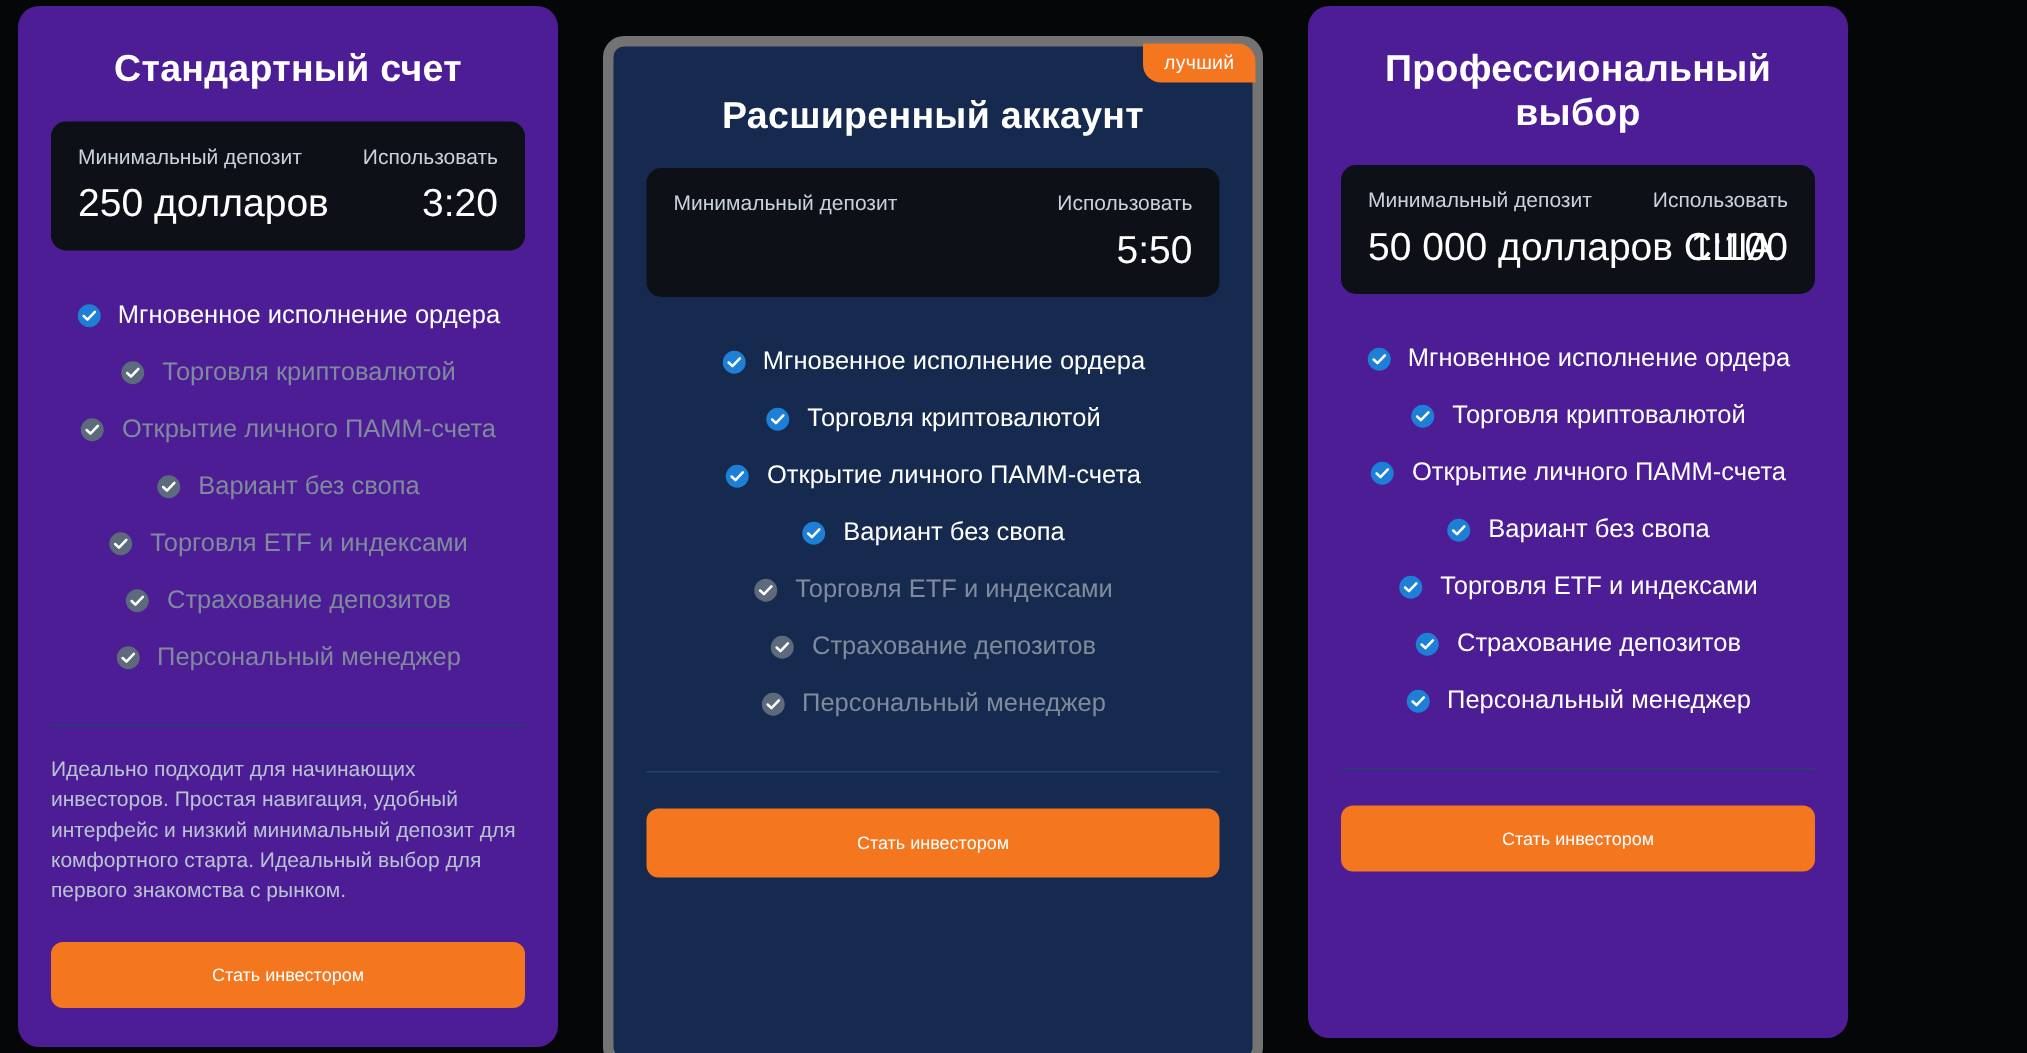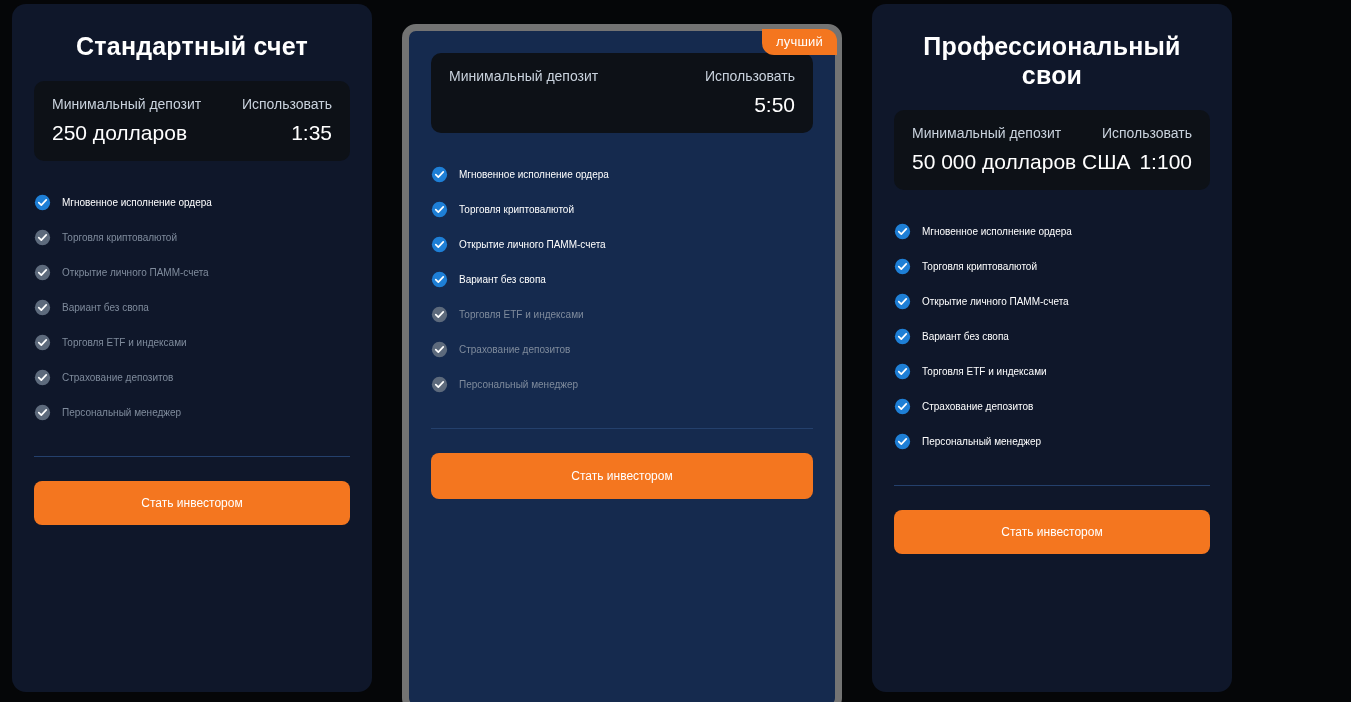--- a/index.html
+++ b/index.html
@@ -14,21 +14,21 @@
     display: flex;
     gap: 30px;
     padding: 4px 12px;
     width: 1351px;
     height: 702px;
     align-items: flex-start;
   }
   .card {
     position: relative;
     width: 360px;
-    background: #0f172a;
+    background: #4c1d95;
     border-radius: 14px;
     padding: 22px 22px 26px 22px;
     min-height: 688px;
     display: flex;
     flex-direction: column;
   }
   .card.featured {
     width: 440px;
     border: 7px solid #737373;
     background: #152a4e;
@@ -68,31 +68,32 @@
   .depo-left { max-width: 62%; }
   .depo-right { text-align: right; }
   .depo-label {
     color: #c9d2dd;
     font-size: 14px;
     line-height: 1.35;
     margin-bottom: 6px;
   }
   .depo-value {
     color: #ffffff;
-    font-size: 21px;
+    font-size: 26px;
     line-height: 1.2;
     white-space: nowrap;
   }
   .features { list-style: none; margin-bottom: 16px; }
   .feature {
     display: flex;
     align-items: center;
     gap: 11px;
     padding: 9px 0;
-    font-size: 10px;
+    font-size: 17px;
+    justify-content: center;
   }
   .feature .check {
     flex: 0 0 auto;
     width: 17px;
     height: 17px;
     display: block;
   }
   .feature.on .label { color: #ffffff; }
   .feature.off .label { color: #7f8b9c; }
   .divider {
@@ -127,21 +128,21 @@
 <div class="pricing-wrap">
     <div class="card">
       <div class="card-title">Стандартный счет</div>
       <div class="depo-box">
         <div class="depo-left">
           <div class="depo-label">Минимальный депозит</div>
           <div class="depo-value">250 долларов</div>
         </div>
         <div class="depo-right">
           <div class="depo-label">Использовать</div>
-          <div class="depo-value">1:35</div>
+          <div class="depo-value">3:20</div>
         </div>
       </div>
       <ul class="features">
         <li class="feature on">
           <span>
             <svg class="check" viewBox="0 0 20 20" xmlns="http://www.w3.org/2000/svg">
               <circle cx="10" cy="10" r="9" fill="#1e7fd6"></circle>
               <path d="M5.6 10.2 L8.6 13.1 L14.4 7.0" fill="none" stroke="#ffffff" stroke-width="2" stroke-linecap="round" stroke-linejoin="round"></path>
             </svg>
           </span>
@@ -196,24 +197,26 @@
           <span>
             <svg class="check" viewBox="0 0 20 20" xmlns="http://www.w3.org/2000/svg">
               <circle cx="10" cy="10" r="9" fill="#5d6a7c"></circle>
               <path d="M5.6 10.2 L8.6 13.1 L14.4 7.0" fill="none" stroke="#ffffff" stroke-width="2" stroke-linecap="round" stroke-linejoin="round"></path>
             </svg>
           </span>
           <span class="label">Персональный менеджер</span>
         </li>
       </ul>
       <div class="divider"></div>
+      <div class="desc">Идеально подходит для начинающих инвесторов. Простая навигация, удобный интерфейс и низкий минимальный депозит для комфортного старта. Идеальный выбор для первого знакомства с рынком.</div>
       <button class="cta">Стать инвестором</button>
     </div>
     <div class="card featured">
       <div class="badge">лучший</div>
+      <div class="card-title">Расширенный аккаунт</div>
       <div class="depo-box">
         <div class="depo-left">
           <div class="depo-label">Минимальный депозит</div>
         </div>
         <div class="depo-right">
           <div class="depo-label">Использовать</div>
           <div class="depo-value">5:50</div>
         </div>
       </div>
       <ul class="features">
@@ -278,21 +281,21 @@
               <path d="M5.6 10.2 L8.6 13.1 L14.4 7.0" fill="none" stroke="#ffffff" stroke-width="2" stroke-linecap="round" stroke-linejoin="round"></path>
             </svg>
           </span>
           <span class="label">Персональный менеджер</span>
         </li>
       </ul>
       <div class="divider"></div>
       <button class="cta">Стать инвестором</button>
     </div>
     <div class="card">
-      <div class="card-title">Профессиональный свои</div>
+      <div class="card-title">Профессиональный выбор</div>
       <div class="depo-box">
         <div class="depo-left">
           <div class="depo-label">Минимальный депозит</div>
           <div class="depo-value">50 000 долларов США</div>
         </div>
         <div class="depo-right">
           <div class="depo-label">Использовать</div>
           <div class="depo-value">1:100</div>
         </div>
       </div>

